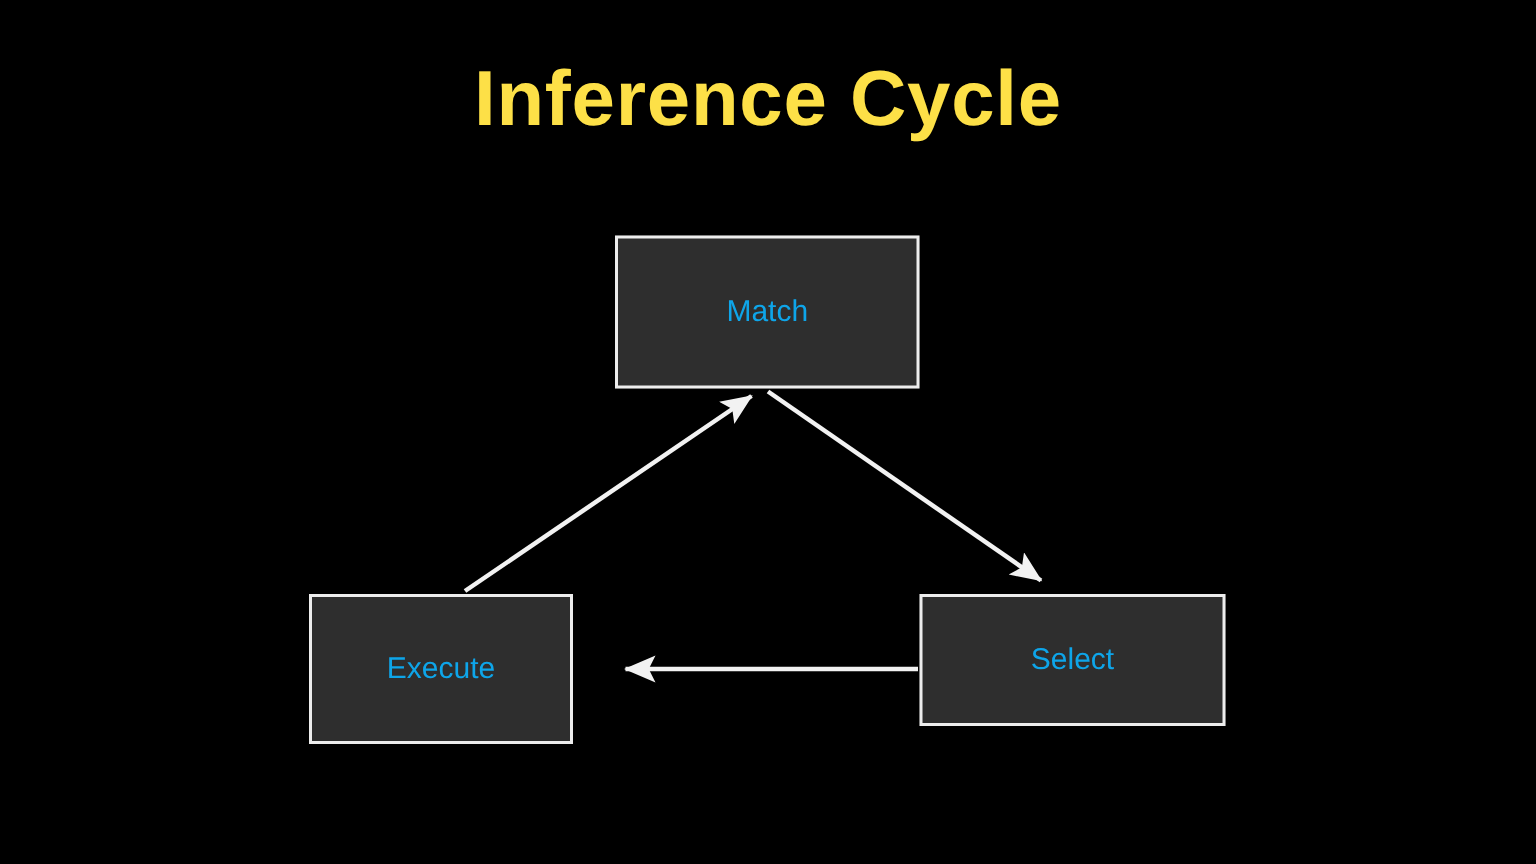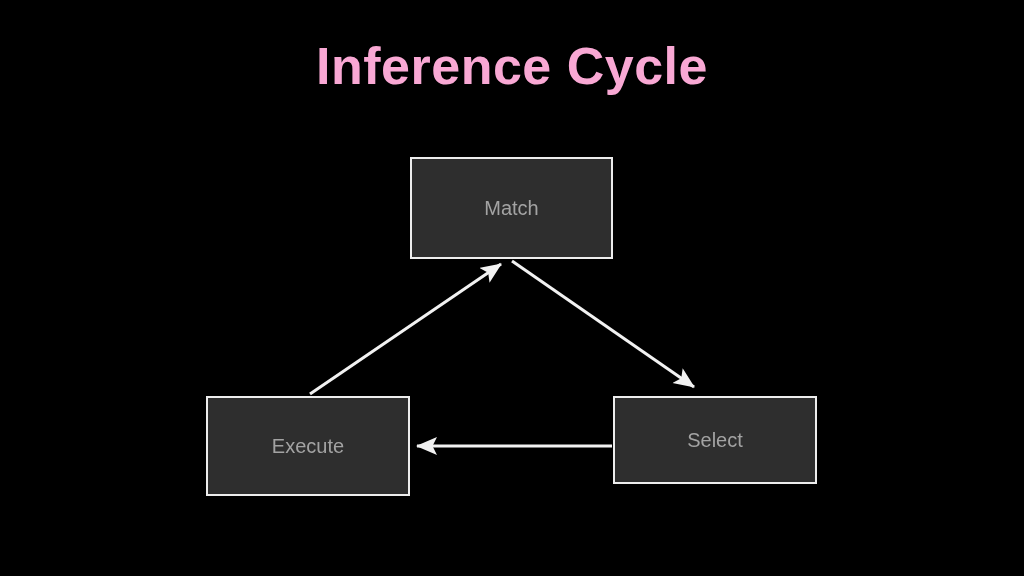--- a/index.html
+++ b/index.html
@@ -18,45 +18,45 @@
     position: absolute;
     inset: 0;
   }
   .title {
     position: absolute;
     top: 36px;
     left: 0;
     width: 100%;
     margin: 0;
     text-align: center;
-    color: #f9a8d4;
+    color: #fde047;
     font-size: 52px;
     font-weight: 700;
     letter-spacing: 0.5px;
   }
   .arrows {
     position: absolute;
     left: 0;
     top: 0;
     pointer-events: none;
   }
   .node {
     position: absolute;
     box-sizing: border-box;
     background: #2e2e2e;
     border: 2px solid #ededed;
     display: flex;
     align-items: center;
     justify-content: center;
-    color: #a3a3a3;
+    color: #0ea5e9;
     font-size: 20px;
     font-weight: 400;
   }
   .node-match   { left: 410px; top: 157px; width: 203px; height: 102px; }
-  .node-execute { left: 206px; top: 396px; width: 204px; height: 100px; }
+  .node-execute { left: 206px; top: 396px; width: 176px; height: 100px; }
   .node-select  { left: 613px; top: 396px; width: 204px; height: 88px; }
 </style>
 </head>
 <body>
 
 <div class="slide">
 
   <h1 class="title">Inference Cycle</h1>
 
   <svg class="arrows" width="1024" height="576" viewBox="0 0 1024 576">

